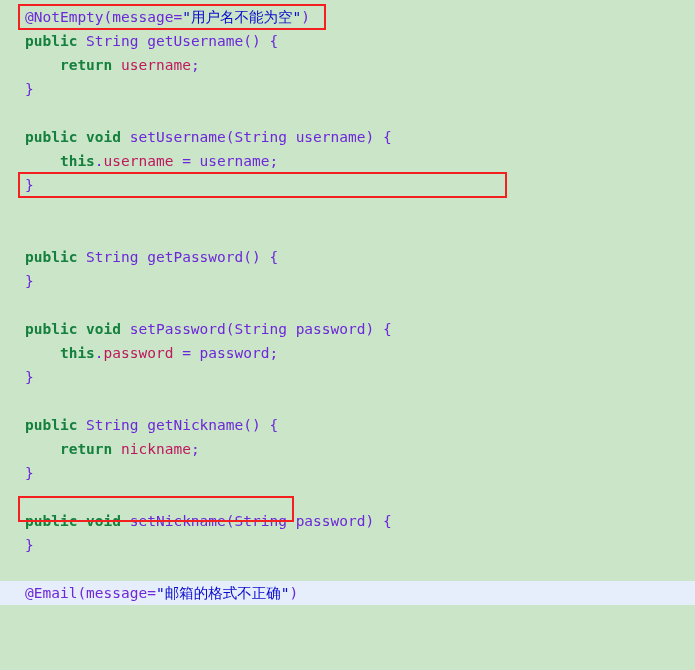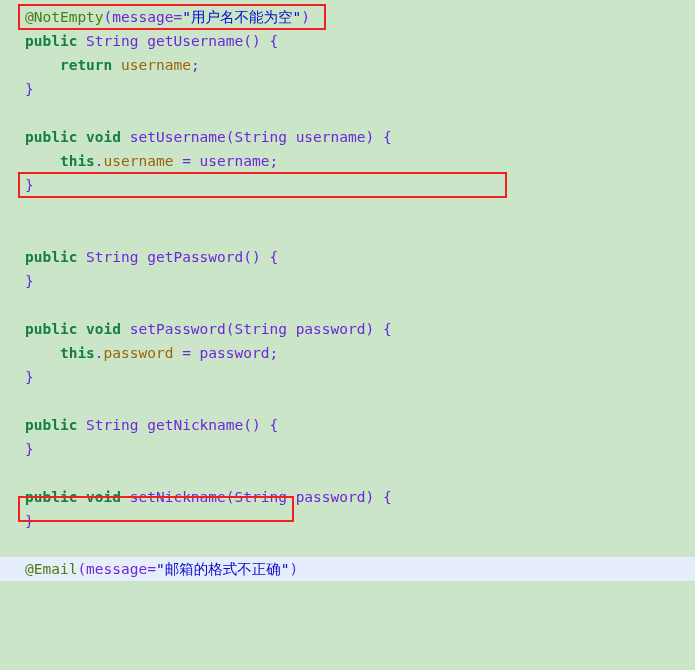--- a/index.html
+++ b/index.html
@@ -36,23 +36,23 @@
     left: -25px;
     right: -700px;
     top: 0;
     bottom: 0;
     background: #e6eefc;
     z-index: -1;
   }
   
   .kw      { color: #15803d; font-weight: bold; }
   .plain   { color: #6d28d9; }
-  .field   { color: #a16207; }
+  .field   { color: #be185d; }
   .str     { color: #0a0acc; }
-  .anno    { color: #4d7c0f; }
+  .anno    { color: #6d28d9; }
   .num     { color: #0a0acc; }
   
   .redbox {
     position: absolute;
     border: 2px solid #f42020;
     z-index: 5;
     pointer-events: none;
     box-sizing: border-box;
   }
 </style>
@@ -72,20 +72,21 @@
       <div class="line"><span class="plain"></span></div>
       <div class="line"><span class="plain"></span></div>
       <div class="line"><span class="kw">public</span><span class="plain"> String getPassword() {</span></div>
       <div class="line"><span class="plain">}</span></div>
       <div class="line"><span class="plain"></span></div>
       <div class="line"><span class="kw">public void</span><span class="plain"> setPassword(String password) {</span></div>
       <div class="line"><span class="plain">    </span><span class="kw">this</span><span class="plain">.</span><span class="field">password</span><span class="plain"> = password;</span></div>
       <div class="line"><span class="plain">}</span></div>
       <div class="line"><span class="plain"></span></div>
       <div class="line"><span class="kw">public</span><span class="plain"> String getNickname() {</span></div>
+      <div class="line"><span class="plain">    </span><span class="kw">return</span><span class="plain"> </span><span class="field">nickname</span><span class="plain">;</span></div>
       <div class="line"><span class="plain">}</span></div>
       <div class="line"><span class="plain"></span></div>
       <div class="line"><span class="kw">public void</span><span class="plain"> setNickname(String password) {</span></div>
       <div class="line"><span class="plain">}</span></div>
       <div class="line"><span class="plain"></span></div>
       <div class="line current"><span class="anno">@Email</span><span class="plain">(message=</span><span class="str">"邮箱的格式不正确"</span><span class="plain">)</span></div>
     </div>
   <div id="box-layer">
       <div class="redbox" style="left: 18px; top: 4px; width: 308px; height: 26px; border-color: rgb(244, 32, 32);"></div>
       <div class="redbox" style="left: 18px; top: 172px; width: 489px; height: 26px; border-color: rgb(244, 32, 32);"></div>

